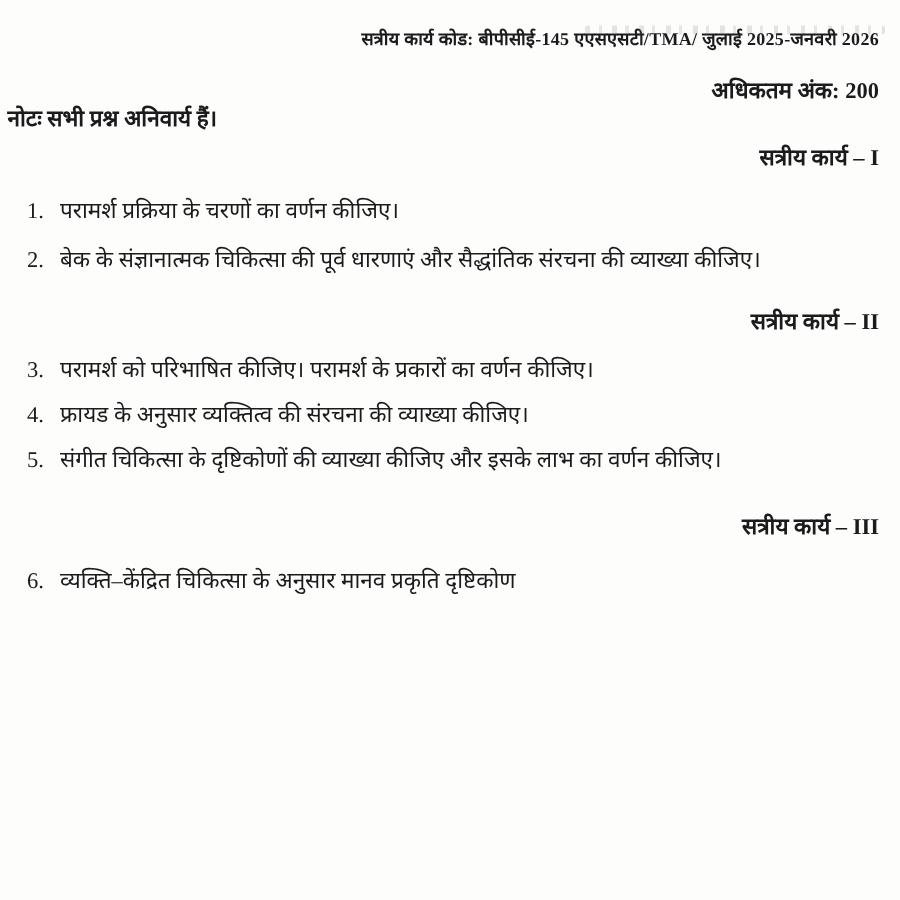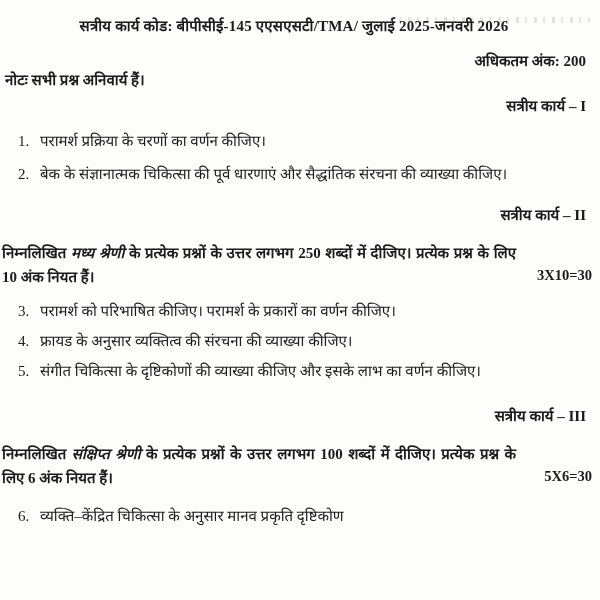--- a/index.html
+++ b/index.html
@@ -21,23 +21,23 @@
   .scan-artifact {
     position: absolute; top: 0; left: 390px; width: 200px; height: 6px;
     background: repeating-linear-gradient(90deg,
       rgba(120,120,125,.35) 0 3px, rgba(0,0,0,0) 3px 9px,
       rgba(90,90,95,.25) 9px 11px, rgba(0,0,0,0) 11px 18px);
     opacity: .55;
     border-radius: 2px;
   }
   .code-line {
     margin-top: 17px;
-    text-align: center;
+    text-align: right;
     font-weight: bold;
-    font-size: 15px; line-height: 19px;
+    font-size: 12px; line-height: 19px;
     letter-spacing: .2px;
   }
   .max-marks {
     margin-top: 16px;
     text-align: right;
     font-weight: bold;
     font-size: 15px; line-height: 19px;
   }
   .note-line {
     text-align: left;
@@ -103,40 +103,32 @@
   <div class="question mt20">
     <span class="qnum">1.</span>
     <span class="qtext">परामर्श प्रक्रिया के चरणों का वर्णन कीजिए।</span>
   </div>
   <div class="question mt14">
     <span class="qnum">2.</span>
     <span class="qtext">बेक के संज्ञानात्मक चिकित्सा की पूर्व धारणाएं और सैद्धांतिक संरचना की व्याख्या कीजिए।</span>
   </div>
 
   <div class="section-title t2">सत्रीय कार्य – II</div>
-  <div class="intro i2">
-    <span>निम्नलिखित </span><span class="cat">मध्य श्रेणी</span><span> के प्रत्येक प्रश्नों के उत्तर लगभग 250 शब्दों में दीजिए। प्रत्येक प्रश्न के लिए 10 अंक नियत हैं।</span>
-    <span class="marks">3X10=30</span>
-  </div>
   <div class="question mt13">
     <span class="qnum">3.</span>
     <span class="qtext">परामर्श को परिभाषित कीजिए। परामर्श के प्रकारों का वर्णन कीजिए।</span>
   </div>
   <div class="question mt11">
     <span class="qnum">4.</span>
     <span class="qtext">फ्रायड के अनुसार व्यक्तित्व की संरचना की व्याख्या कीजिए।</span>
   </div>
   <div class="question mt11">
     <span class="qnum">5.</span>
     <span class="qtext">संगीत चिकित्सा के दृष्टिकोणों की व्याख्या कीजिए और इसके लाभ का वर्णन कीजिए।</span>
   </div>
 
   <div class="section-title t3">सत्रीय कार्य – III</div>
-  <div class="intro i3">
-    <span>निम्नलिखित </span><span class="cat">संक्षिप्त श्रेणी</span><span> के प्रत्येक प्रश्नों के उत्तर लगभग 100 शब्दों में दीजिए। प्रत्येक प्रश्न के लिए 6 अंक नियत हैं।</span>
-    <span class="marks">5X6=30</span>
-  </div>
   <div class="question mt17">
     <span class="qnum">6.</span>
     <span class="qtext">व्यक्ति–केंद्रित चिकित्सा के अनुसार मानव प्रकृति दृष्टिकोण</span>
   </div>
 
 </div>
 
 </body></html>

